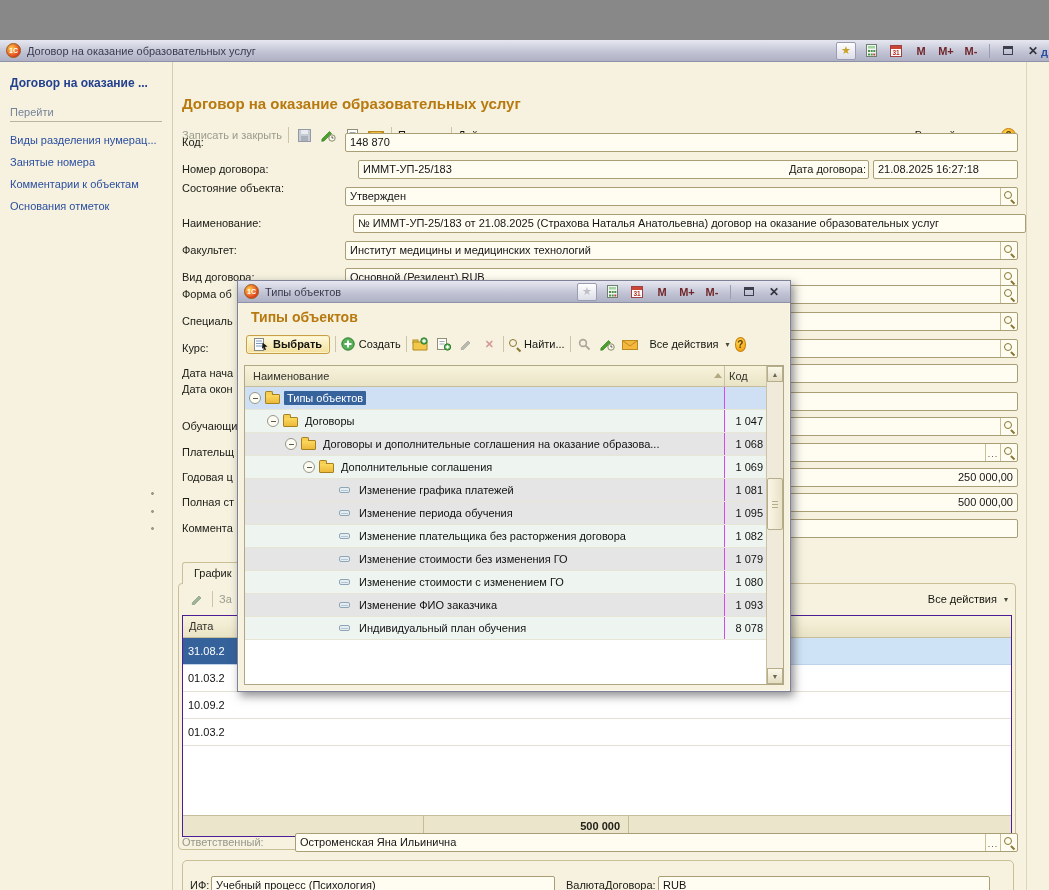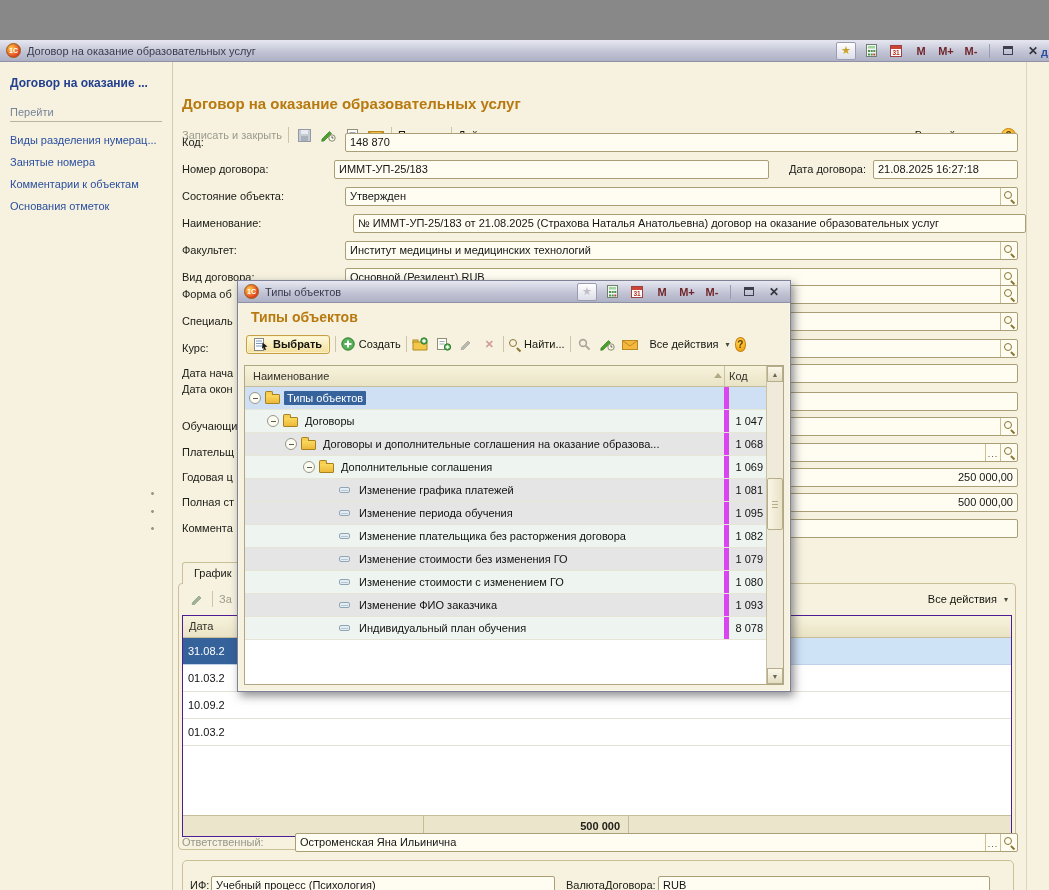--- a/index.html
+++ b/index.html
@@ -112,21 +112,21 @@
   .t-indent { flex:none; }
   .expander { width:12px; height:12px; border:1px solid #98978c; border-radius:50%; background:#fcfcf2; position:relative; flex:none; margin-right:4px; }
   .expander::after { content:""; position:absolute; left:2.5px; right:2.5px; top:4.7px; height:1.4px; background:#5a5a4e; }
   .node-icon { flex:none; }
   .i-folder { width:15px; height:10px; background:linear-gradient(#fbd95e,#edb93a); border:1px solid #a8821e; border-radius:1px; position:relative; margin-top:2px; }
   .i-folder::before { content:""; position:absolute; top:-4px; left:-1px; width:6px; height:3px; background:#f6cf52; border:1px solid #a8821e; border-bottom:none; border-radius:2px 2px 0 0; }
   .i-item { width:11px; height:6px; background:#e4edf1; border:1px solid #8fa5b5; border-radius:2px; margin:0 2px; position:relative; }
   .i-item::after { content:""; position:absolute; left:1px; right:1px; top:1.5px; height:1.5px; background:#b4c5d4; }
   .node-label { margin-left:4px; padding:1px 3px; white-space:nowrap; overflow:hidden; color:#111; }
   .tree-row.sel .node-label { background:#36639c; color:#fff; border-radius:1px; }
-  .node-code { width:44px; border-left:5px solid #d946ef; text-align:right; padding:5px 5px 0 2px; color:#111; flex:none; }
+  .node-code { width:44px; border-left:1px solid #d946ef; text-align:right; padding:5px 5px 0 2px; color:#111; flex:none; }
   .tree-sb { position:absolute; top:0; right:0; bottom:0; width:17px; background:#efead9; border-left:1px solid #c9c2a5; }
   .sb-arrow { position:absolute; left:0; right:0; height:16px; background:linear-gradient(#fbf8ea,#e4ddc2); border:1px solid #b5ad8c;
               display:flex; align-items:center; justify-content:center; font-size:7px; color:#6b6658; }
   .sb-thumb { position:absolute; left:0; right:0; top:112px; height:52px; background:linear-gradient(90deg,#faf6e6,#e9e2c8); border:1px solid #b5ad8c; border-radius:2px; }
   .sb-thumb::after { content:""; position:absolute; left:4px; right:4px; top:50%; height:1px; background:#b5ad8c; box-shadow:0 -3px 0 #b5ad8c, 0 3px 0 #b5ad8c; }
 
   .edge-artifact { position:absolute; left:1041px; top:6px; color:#2b4ea0; font-weight:bold; font-size:11px; z-index:60; }
 
   svg { display:block; }
 </style>
@@ -238,29 +238,29 @@
         </span>
       <span class="help-btn">?</span>
     </div>
 
     <span class="flabel" style="left:182px;top:74px">Код:</span>
     <div class="field" style="left:345px;top:71px;width:673px">
         <span class="val">148 870</span>
       </div>
 
     <span class="flabel" style="left:182px;top:101px">Номер договора:</span>
-    <div class="field" style="left:334px;top:98px;width:435px">
+    <div class="field" style="left:358px;top:98px;width:511px">
         <span class="val">ИММТ-УП-25/183</span>
       </div>
     <span class="flabel" style="left:789px;top:101px">Дата договора:</span>
     <div class="field" style="left:873px;top:98px;width:145px">
         <span class="val">21.08.2025 16:27:18</span>
       </div>
 
-    <span class="flabel" style="left:182px;top:128px">Состояние объекта:</span>
+    <span class="flabel" style="left:182px;top:120px">Состояние объекта:</span>
     <div class="field" style="left:345px;top:125px;width:673px">
         <span class="val">Утвержден</span>
         <span class="mag-btn">
           <span class="mag"></span>
         </span>
       </div>
 
     <span class="flabel" style="left:182px;top:155px">Наименование:</span>
     <div class="field" style="left:353px;top:152px;width:673px">
         <span class="val">№ ИММТ-УП-25/183 от 21.08.2025 (Страхова Наталья Анатольевна) договор на оказание образовательных услуг</span>

